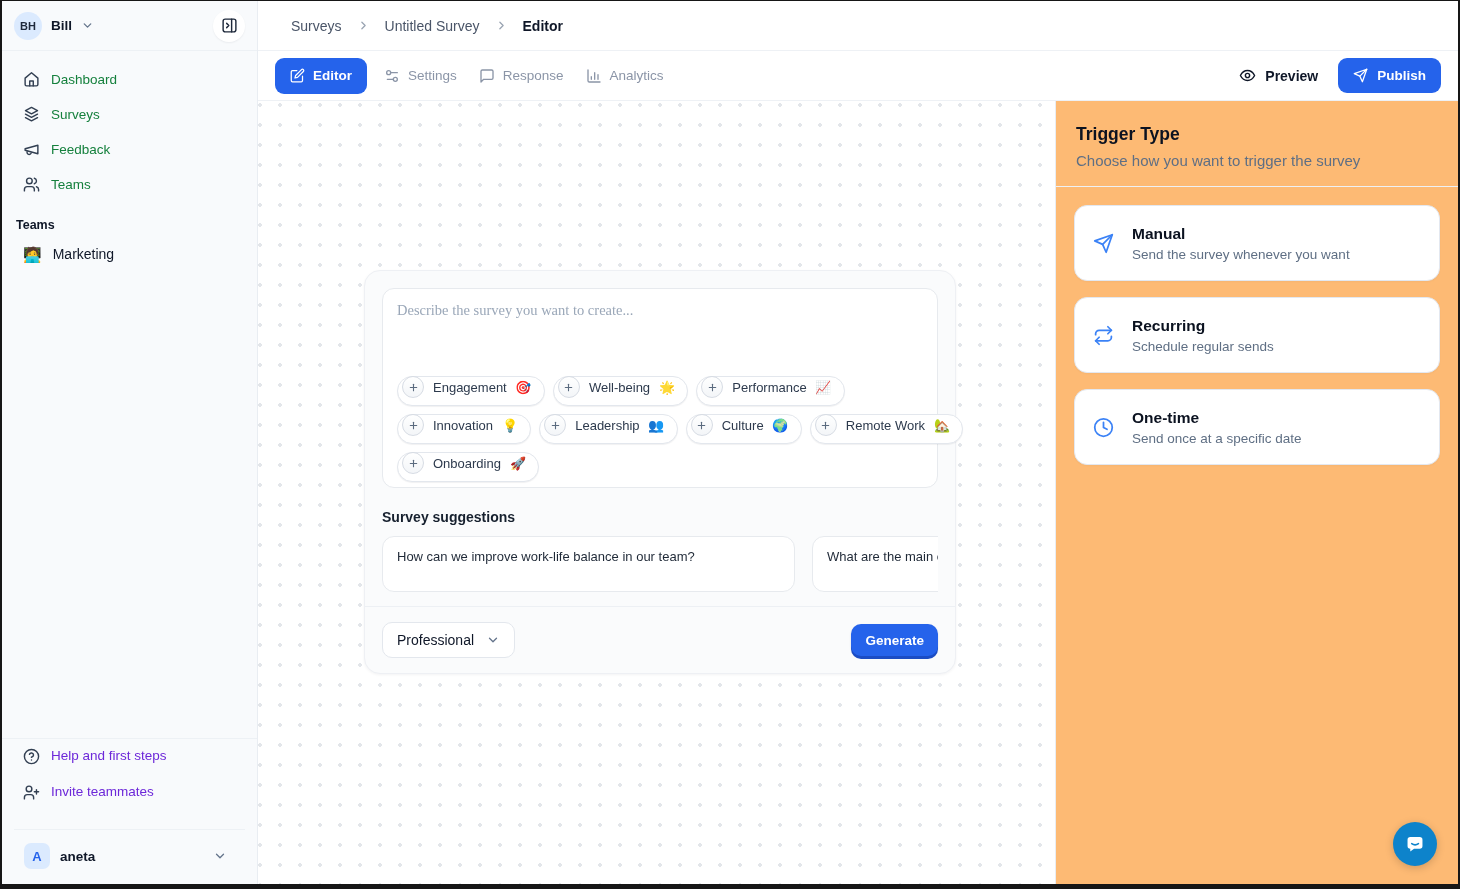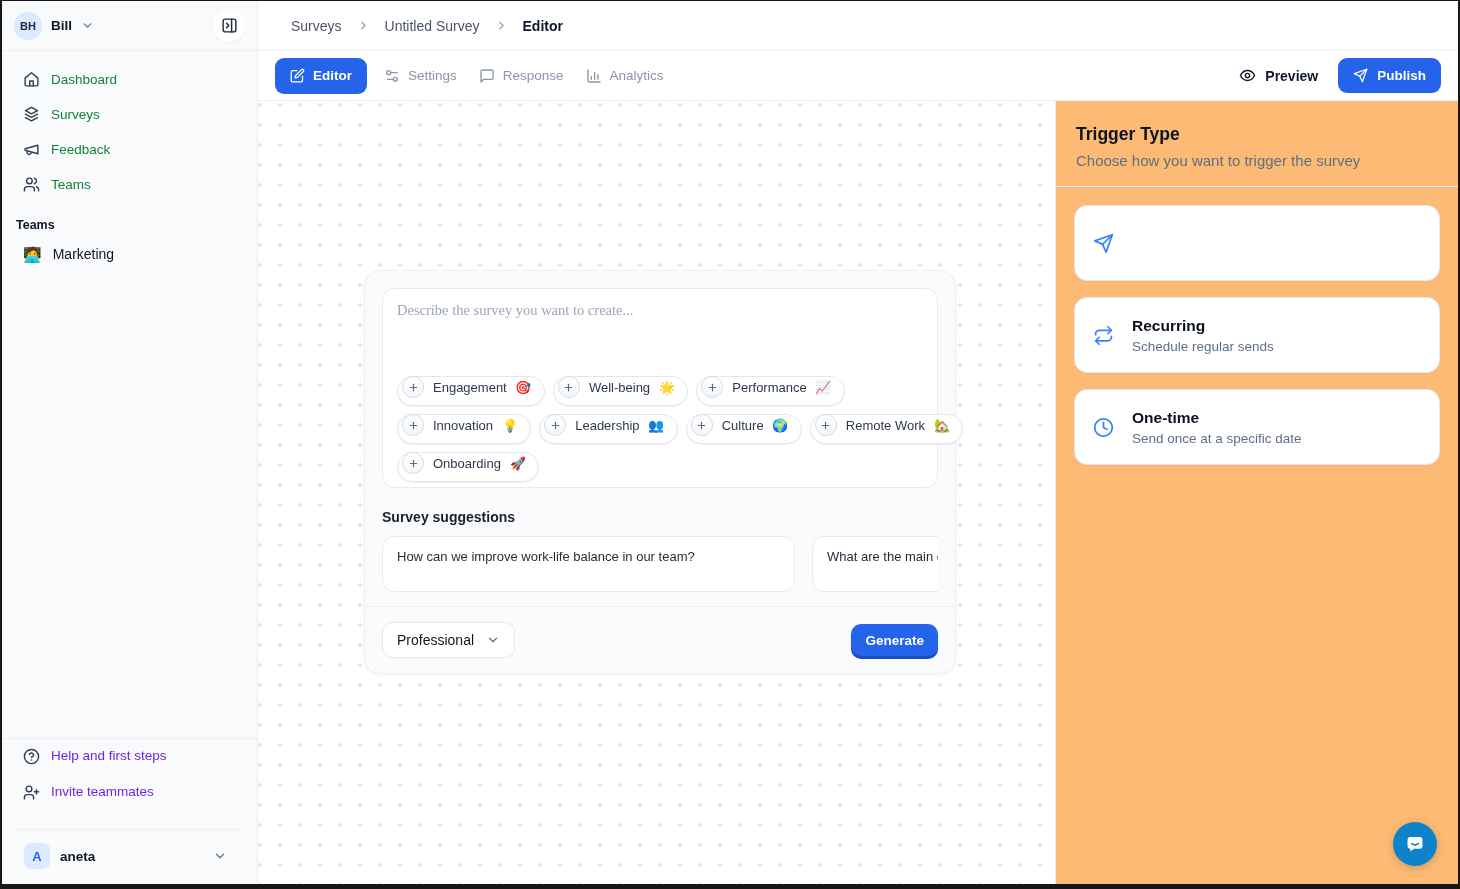--- a/index.html
+++ b/index.html
@@ -509,20 +509,24 @@
           <div class="tp-title">Trigger Type</div>
           <div class="tp-sub">Choose how you want to trigger the survey</div>
         </div>
         <div class="tp-cards">
           <div class="tp-card">
             <span class="tp-card-icon">
               <svg width="21" height="21" viewBox="0 0 24 24" fill="none" stroke="currentColor" stroke-width="2" stroke-linecap="round" stroke-linejoin="round">
                   <path d="m22 2-7 20-4-9-9-4Z"></path>
                   <path d="M22 2 11 13"></path>
                 </svg>
+            </span>
+            <span>
+              <span class="tp-card-title" style="display:block">Manual</span>
+              <span class="tp-card-desc" style="display:block">Send the survey whenever you want</span>
             </span>
           </div>
           <div class="tp-card">
             <span class="tp-card-icon">
               <svg width="21" height="21" viewBox="0 0 24 24" fill="none" stroke="currentColor" stroke-width="2" stroke-linecap="round" stroke-linejoin="round">
                   <path d="m17 2 4 4-4 4"></path>
                   <path d="M3 11v-1a4 4 0 0 1 4-4h14"></path>
                   <path d="m7 22-4-4 4-4"></path>
                   <path d="M21 13v1a4 4 0 0 1-4 4H3"></path>
                 </svg>

